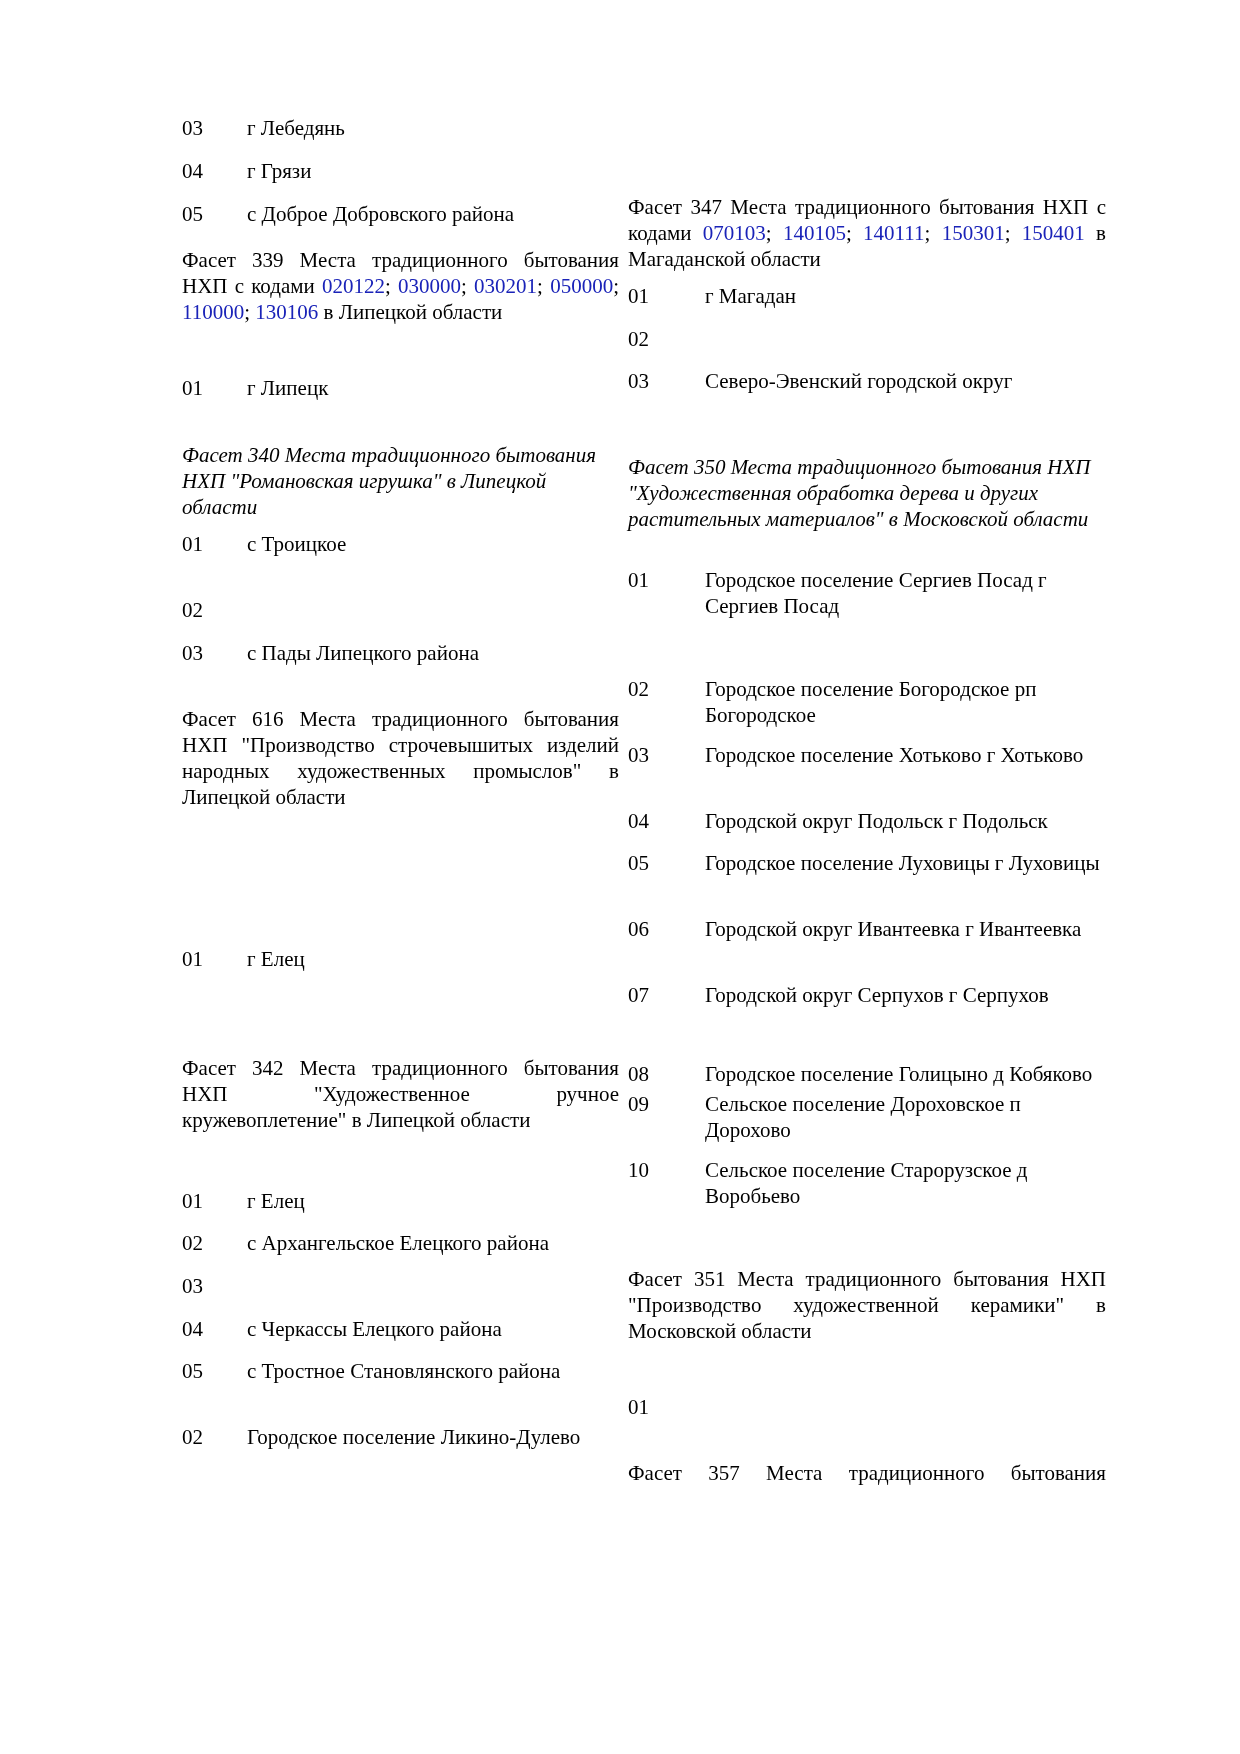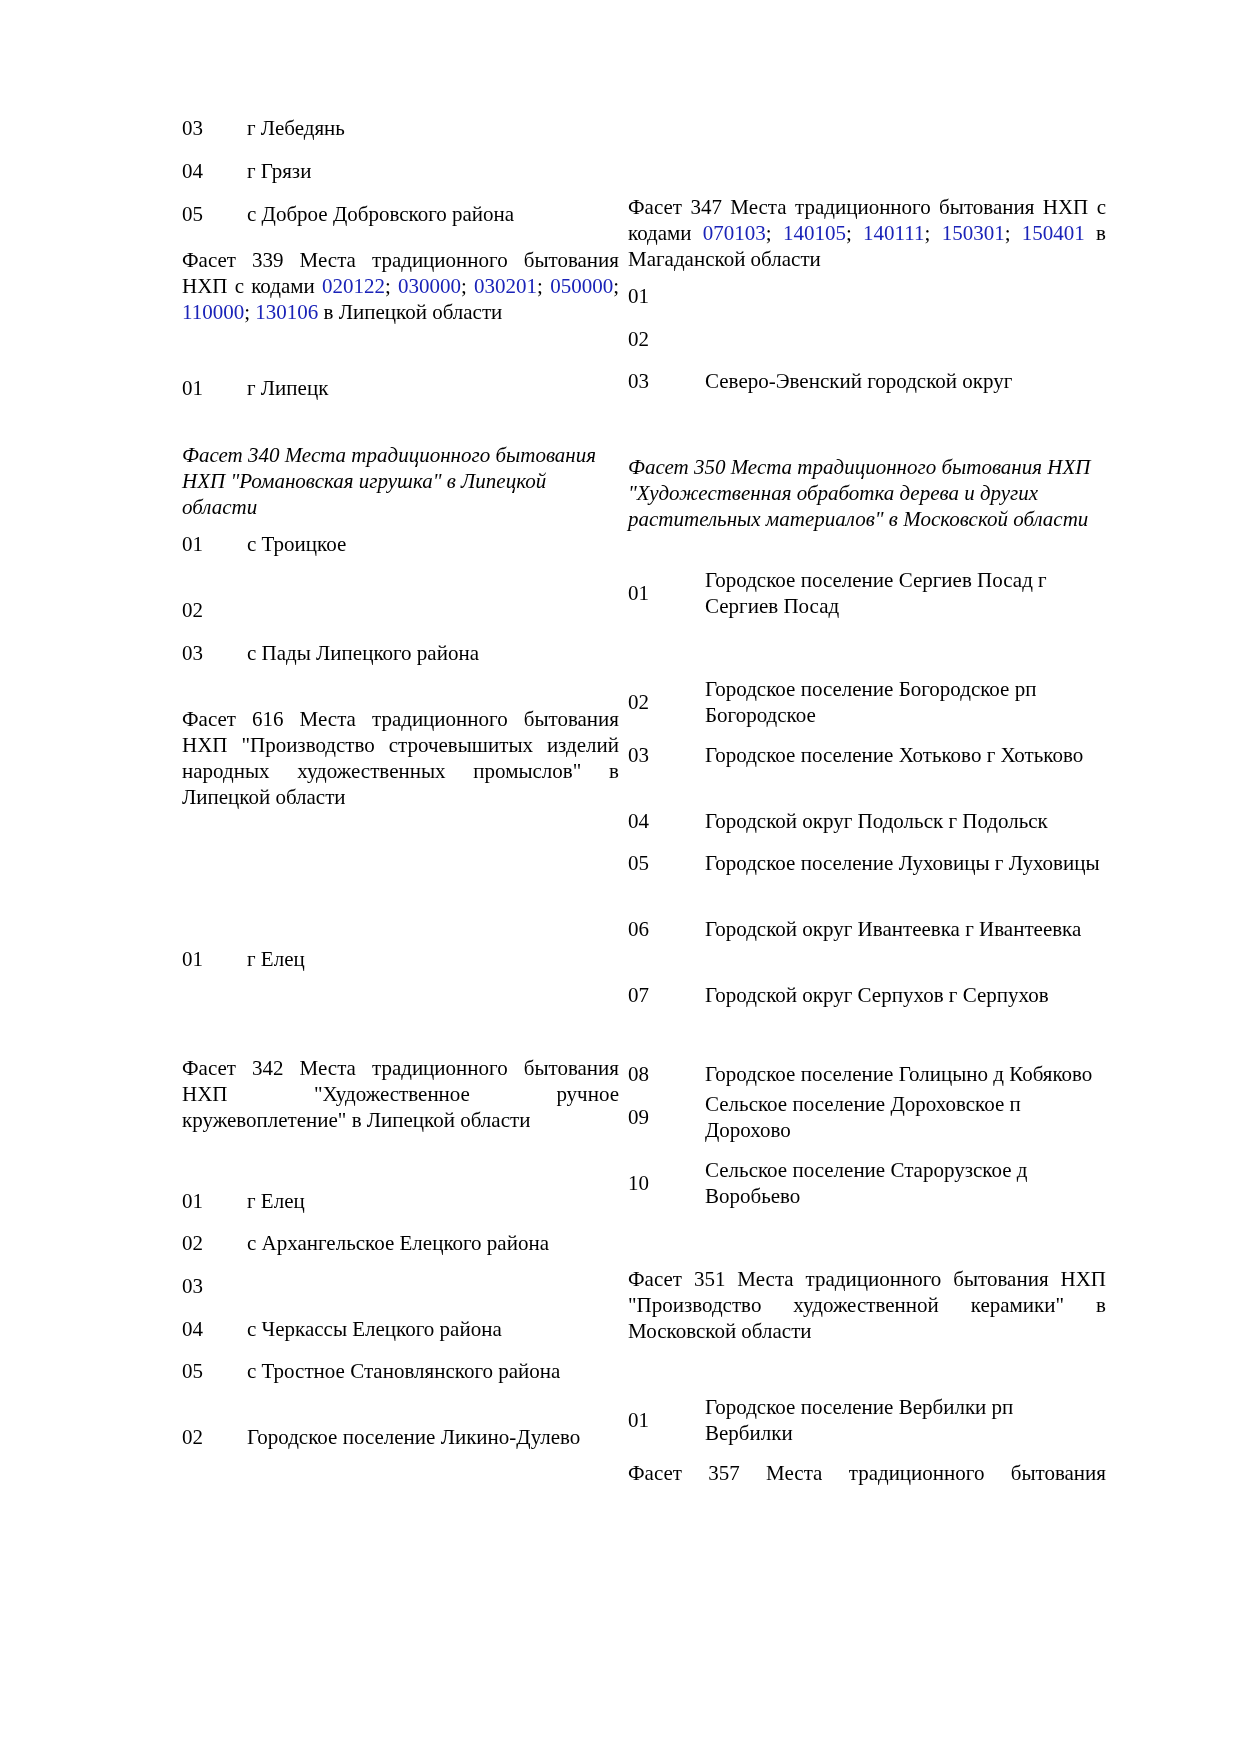--- a/index.html
+++ b/index.html
@@ -1,21 +1,21 @@
 <!DOCTYPE html>
 <html><head>
 <meta charset="utf-8">
 <style>
   html, body { margin: 0; padding: 0; background: #ffffff; }
   body {
     width: 1240px; height: 1754px; position: relative; overflow: hidden;
     font-family: "Liberation Serif", "DejaVu Serif", serif;
     font-size: 21px; color: #000; line-height: 26px;
   }
-  .blk { position: absolute; align-items: center; }
+  .blk { position: absolute; }
   .left { left: 182px; width: 437px; }
   .right { left: 628px; width: 478px; margin-top: 36px; }
   .row { display: flex; }
   .code { flex: 0 0 auto; }
   .left .code { width: 65px; }
   .right .code { width: 77px; }
   .txt { flex: 1 1 auto; }
   .hdr { text-align: justify; }
   .hdr-ragged { text-align: left; font-style: italic; }
   .link { color: #1a23b8; }
@@ -86,20 +86,21 @@
 <div class="blk left row" style="top:1424px">
   <span class="code">02</span>
   <span class="txt">Городское поселение Ликино-Дулево</span>
 </div>
 
 <div class="blk right hdr" style="top:158px">
   <span>Фасет 347 Места традиционного бытования НХП с кодами </span><a class="link">070103</a><span>; </span><a class="link">140105</a><span>; </span><a class="link">140111</a><span>; </span><a class="link">150301</a><span>; </span><a class="link">150401</a><span> в Магаданской области</span>
 </div>
 <div class="blk right row" style="top:247px">
   <span class="code">01</span>
+  <span class="txt">г Магадан</span>
 </div>
 <div class="blk right row" style="top:290px">
   <span class="code">02</span>
 </div>
 <div class="blk right row" style="top:332px">
   <span class="code">03</span>
   <span class="txt">Северо-Эвенский городской округ</span>
 </div>
 
 <div class="blk right hdr-ragged" style="top:418px">Фасет 350 Места традиционного бытования НХП "Художественная обработка дерева и других растительных материалов" в Московской области</div>
@@ -140,16 +141,15 @@
   <span class="txt">Сельское поселение Дороховское п Дорохово</span>
 </div>
 <div class="blk right row" style="top:1121px">
   <span class="code">10</span>
   <span class="txt">Сельское поселение Старорузское д Воробьево</span>
 </div>
 
 <div class="blk right hdr" style="top:1230px">Фасет 351 Места традиционного бытования НХП "Производство художественной керамики" в Московской области</div>
 <div class="blk right row" style="top:1358px">
   <span class="code">01</span>
-  <span class="txt">Городское поселение Вербилки рп Вербилки</span>
 </div>
 
 <div class="blk right" style="top:1424px; text-align-last: justify; text-align: justify;">Фасет 357 Места традиционного бытования</div>
 
 </body></html>

